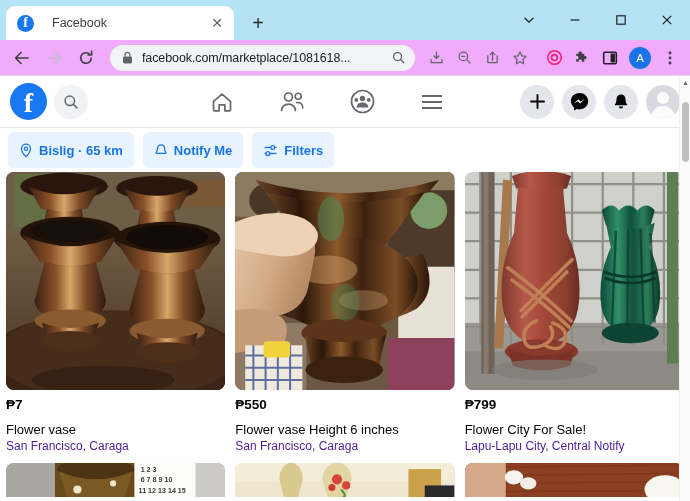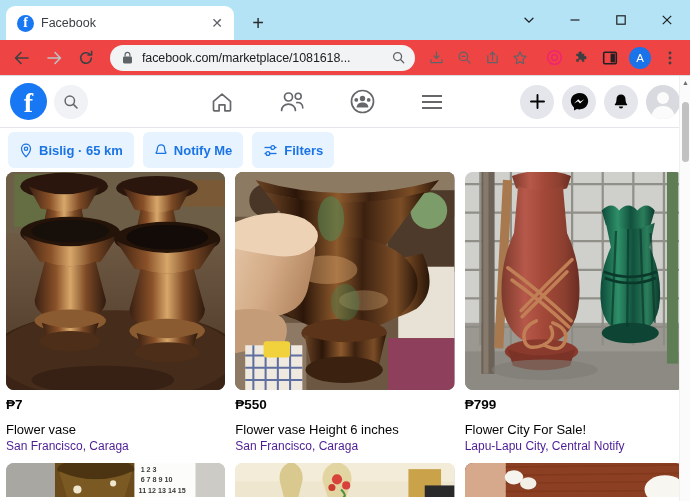--- a/index.html
+++ b/index.html
@@ -39,21 +39,21 @@
     color: #fff;
     font-family: "Liberation Serif", serif;
     font-weight: bold;
     font-size: 14px;
     line-height: 16px;
     text-align: center;
     flex: none;
   }
   .tab-title {
     flex: 1;
-    margin-left: 7px;
+    margin-left: 18px;
     font-size: 12.5px;
     color: #3c4043;
     white-space: nowrap;
     overflow: hidden;
     text-overflow: ellipsis;
   }
   .tab-close {
     width: 18px; height: 18px;
     display: flex; align-items: center; justify-content: center;
     color: #5f6368;
@@ -76,21 +76,21 @@
     align-items: center;
   }
   .wc {
     width: 46px; height: 40px;
     display: flex; align-items: center; justify-content: center;
     color: #202124;
   }
 
   .toolbar {
     height: 36px;
-    background: #ef4444;
+    background: #f0abfc;
     display: flex;
     align-items: center;
     padding: 0 6px;
     border-bottom: 1px solid #dadce0;
   }
   .navbtn {
     width: 28px; height: 28px;
     display: flex; align-items: center; justify-content: center;
     margin: 0 2px;
     border-radius: 50%;

